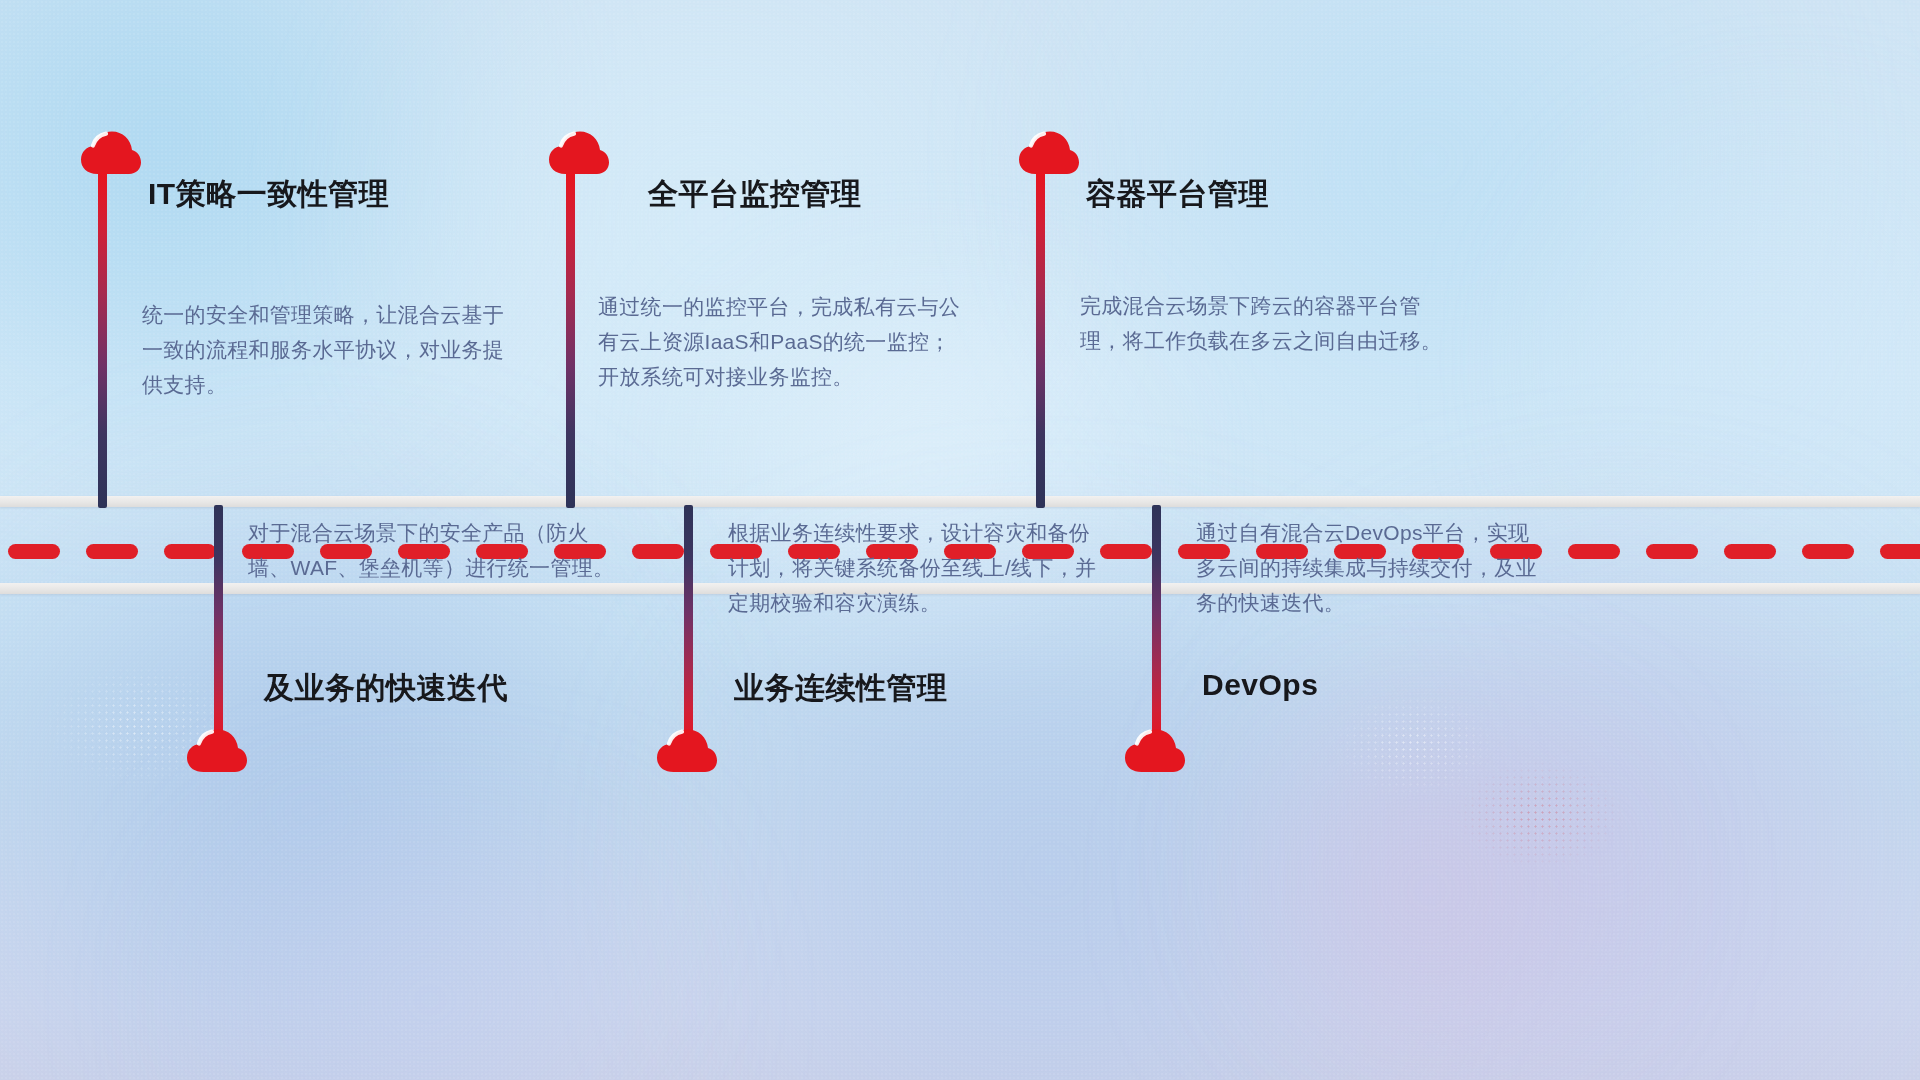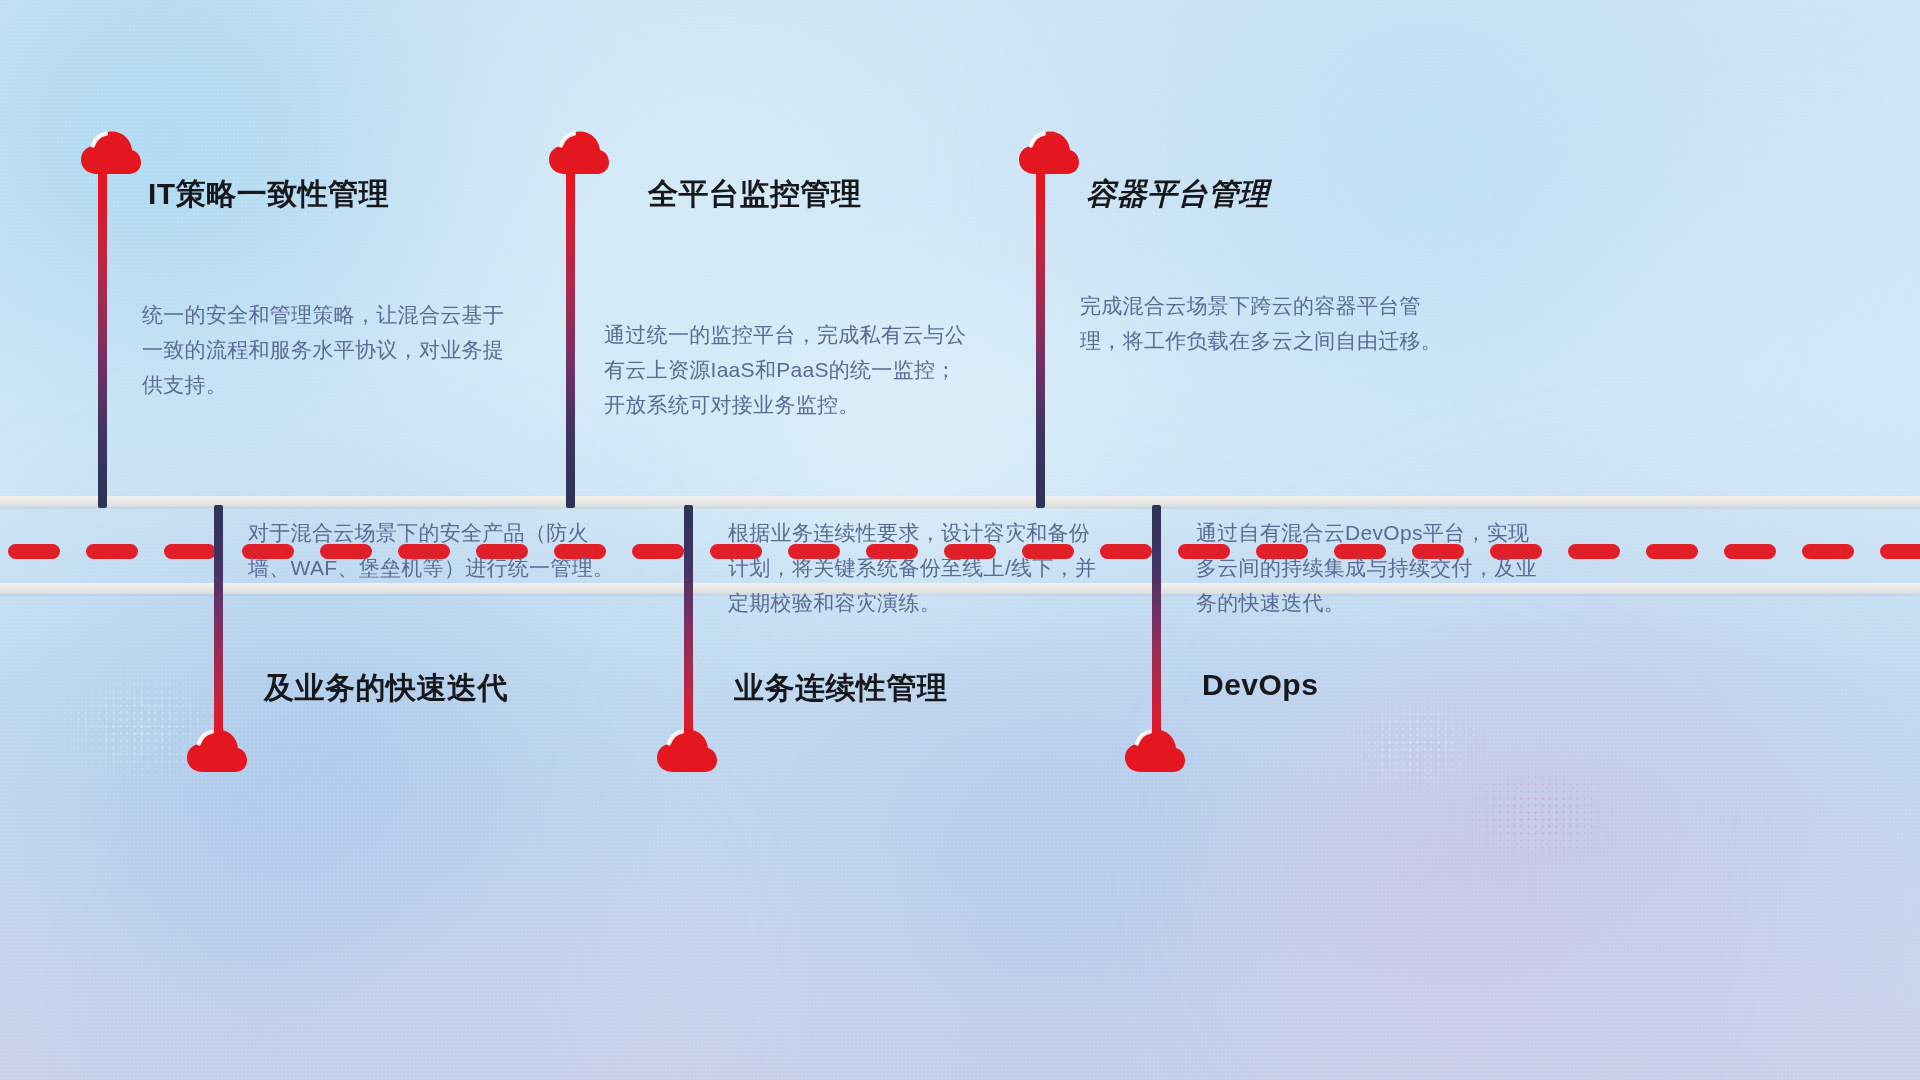--- a/index.html
+++ b/index.html
@@ -204,30 +204,30 @@
     <div class="body-text" style="left:62px; top:167px;">统一的安全和管理策略，让混合云基于一致的流程和服务水平协议，对业务提供支持。</div>
   </div>
 
   <div class="col" id="col2">
     <svg class="cloud-icon" style="left:0px; top:0px;" viewBox="0 0 62 46">
       <path d="M17.5 44 C6.5 44 1 37.5 1 29.5 C1 22 6.5 16.5 13.5 16 C15.5 7.5 23 1.5 32 1.5 C42.5 1.5 51 9.5 52 20 C57.5 21.5 61 26.5 61 32.5 C61 39 56 44 49 44 Z" fill="#e4161f"></path>
       <path d="M13 15.5 C15 9 20 4.8 26 3.6" stroke="#ffffff" stroke-width="4.2" stroke-linecap="round" fill="none" opacity=".92"></path>
     </svg>
     <div class="stem stem-down" style="left:18px; top:42px; height:336px;"></div>
     <div class="title" style="left:68px; top:44px;margin-left:32px;">全平台监控管理</div>
-    <div class="body-text" style="left:56px; top:159px;margin-top:28px;">通过统一的监控平台，完成私有云与公有云上资源IaaS和PaaS的统一监控；开放系统可对接业务监控。</div>
+    <div class="body-text" style="left:50px; top:159px;">通过统一的监控平台，完成私有云与公有云上资源IaaS和PaaS的统一监控；开放系统可对接业务监控。</div>
   </div>
 
   <div class="col" id="col3">
     <svg class="cloud-icon" style="left:0px; top:0px;" viewBox="0 0 62 46">
       <path d="M17.5 44 C6.5 44 1 37.5 1 29.5 C1 22 6.5 16.5 13.5 16 C15.5 7.5 23 1.5 32 1.5 C42.5 1.5 51 9.5 52 20 C57.5 21.5 61 26.5 61 32.5 C61 39 56 44 49 44 Z" fill="#e4161f"></path>
       <path d="M13 15.5 C15 9 20 4.8 26 3.6" stroke="#ffffff" stroke-width="4.2" stroke-linecap="round" fill="none" opacity=".92"></path>
     </svg>
     <div class="stem stem-down" style="left:18px; top:42px; height:336px;"></div>
-    <div class="title" style="left:68px; top:44px;font-style:italic;">容器平台管理</div>
+    <div class="title" style="left:68px; top:44px;">容器平台管理</div>
     <div class="body-text" style="left:62px; top:158px;">完成混合云场景下跨云的容器平台管理，将工作负载在多云之间自由迁移。</div>
   </div>
 
   <div class="col" id="col4">
     <div class="stem stem-up" style="left:18px; top:0px; height:245px;"></div>
     <div class="body-text" style="left:52px; top:10px;">对于混合云场景下的安全产品（防火墙、WAF、堡垒机等）进行统一管理。</div>
     <div class="title" style="left:68px; top:163px;">及业务的快速迭代</div>
     <svg class="cloud-icon" style="left:-10px; top:223px;" viewBox="0 0 62 46">
       <path d="M17.5 44 C6.5 44 1 37.5 1 29.5 C1 22 6.5 16.5 13.5 16 C15.5 7.5 23 1.5 32 1.5 C42.5 1.5 51 9.5 52 20 C57.5 21.5 61 26.5 61 32.5 C61 39 56 44 49 44 Z" fill="#e4161f"></path>
       <path d="M13 15.5 C15 9 20 4.8 26 3.6" stroke="#ffffff" stroke-width="4.2" stroke-linecap="round" fill="none" opacity=".92"></path>

